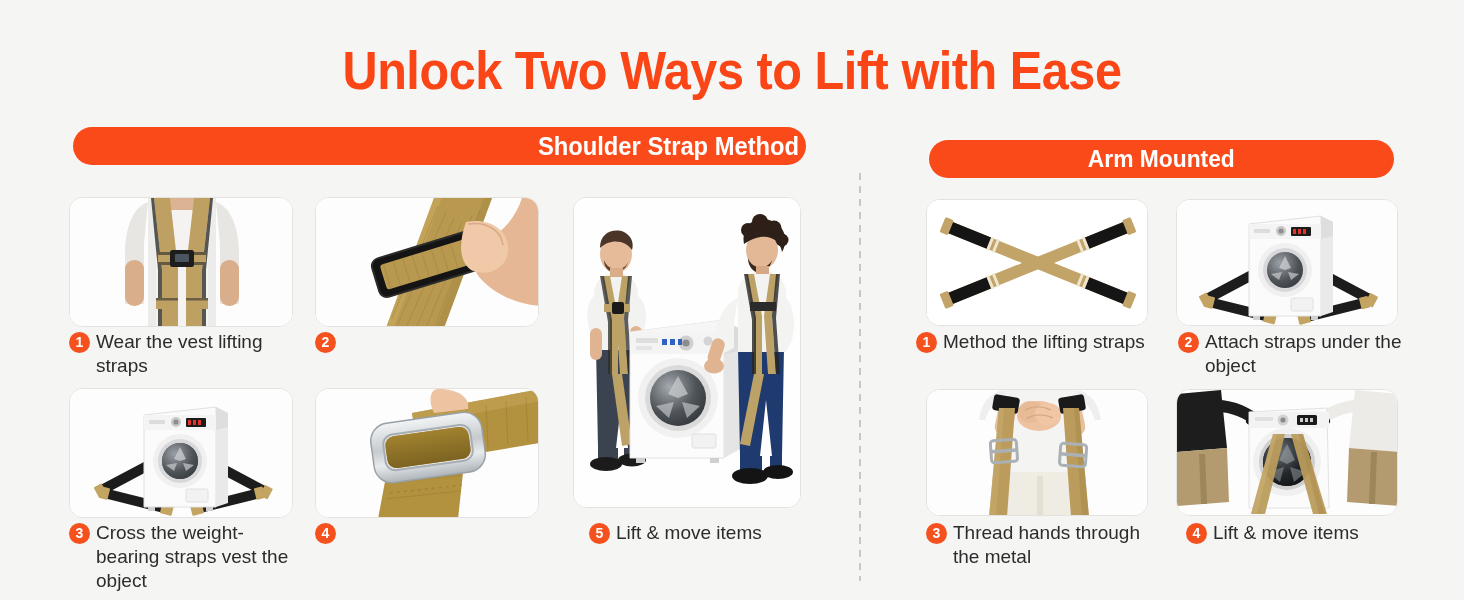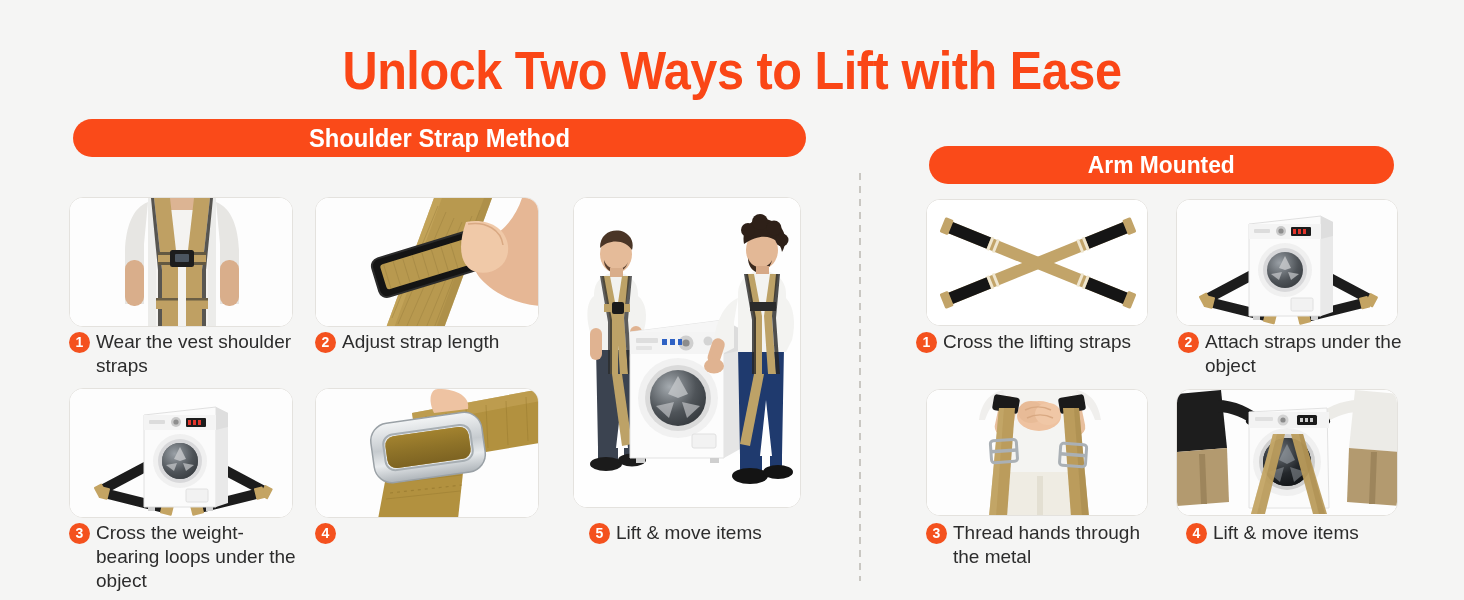--- a/index.html
+++ b/index.html
@@ -25,22 +25,22 @@
 
   
   .banner {
     position: absolute; height: 38px; border-radius: 19px;
     background: #fa4a19;
     display: flex; align-items: center; justify-content: center;
     color: #ffffff; font-weight: 700;
     font-family: "Liberation Sans Narrow", "Liberation Sans", sans-serif;
     white-space: nowrap;
   }
-  #banner-left  { left: 73px;  top: 119px; width: 733px; font-size: 25px; }
-  #banner-right { left: 929px; top: 146px; width: 465px; font-size: 24px; }
+  #banner-left  { left: 73px;  top: 127px; width: 733px; font-size: 25px; justify-content: flex-end; }
+  #banner-right { left: 929px; top: 140px; width: 465px; font-size: 24px; }
   #banner-left .btxt  { transform: scaleX(0.95); }
   #banner-right .btxt { transform: scaleX(0.95); }
 
   
   .divider {
     position: absolute; left: 859px; top: 173px;
     width: 2px; height: 408px;
     background-image: linear-gradient(to bottom, #c9c7c2 0 7px, rgba(0,0,0,0) 7px 13px);
     background-size: 2px 13px;
   }
@@ -120,21 +120,21 @@
 
         <rect x="86" y="100" width="22" height="11" fill="#bfa063"></rect>
         <rect x="116" y="100" width="22" height="11" fill="#bfa063"></rect>
         <rect x="86" y="100" width="22" height="2.5" fill="#3c3a35" opacity=".65"></rect>
         <rect x="116" y="100" width="22" height="2.5" fill="#3c3a35" opacity=".65"></rect>
       </svg>
     </div>
   </div>
   <div class="caption" style="left:69px; top:330px; width:228px;">
     <span class="num">1</span>
-    <span class="ctext">Wear the vest shoulder straps</span>
+    <span class="ctext">Wear the vest lifting straps</span>
   </div>
 
   <div class="card" style="left:315px; top:197px; width:224px; height:130px;">
     <div class="photo">
       <svg viewBox="0 0 224 130" width="224" height="130">
         <rect width="224" height="130" fill="#fdfdfd"></rect>
 
         <path d="M70 130 L 118 0 L 176 0 L 128 130 Z" fill="#b8994f"></path>
         <path d="M70 130 L 118 0 L 126 0 L 78 130 Z" fill="#c6a75d" opacity=".7"></path>
         <path d="M120 130 L 168 0 L 176 0 L 128 130 Z" fill="#a78a46" opacity=".6"></path>
@@ -166,21 +166,20 @@
         </g>
 
         <path d="M224 0 L 224 108 C 200 106 178 96 164 80 C 152 66 156 46 172 40 C 188 34 200 18 206 0 Z" fill="#e6b795"></path>
         <path d="M150 24 C 172 20 190 30 192 48 C 194 66 178 78 160 74 C 146 70 140 52 150 24 Z" fill="#f0c9a8"></path>
         <path d="M152 26 C 170 23 185 32 187 47" fill="none" stroke="#d9a983" stroke-width="1.5"></path>
       </svg>
     </div>
   </div>
   <div class="caption" style="left:315px; top:330px; width:232px;">
     <span class="num">2</span>
-    <span class="ctext">Adjust strap length</span>
   </div>
 
   <div class="card" style="left:69px; top:388px; width:224px; height:130px;">
     <div class="photo">
       <svg viewBox="0 0 224 130" width="224" height="130">
         <rect width="224" height="130" fill="#fdfdfd"></rect>
 
         <g>
           <g transform="rotate(-28 60 86)">
             <rect x="26" y="81" width="70" height="10" rx="1" fill="#1c1c1c"></rect>
@@ -234,21 +233,21 @@
 
         <rect x="116" y="100" width="22" height="13" rx="1.5" fill="#f2f2f2" stroke="#e0e0e0"></rect>
 
         <rect x="78" y="118" width="7" height="4" fill="#d0d0d0"></rect>
         <rect x="136" y="118" width="7" height="4" fill="#d0d0d0"></rect>
       </svg>
     </div>
   </div>
   <div class="caption" style="left:69px; top:521px; width:232px;">
     <span class="num">3</span>
-    <span class="ctext">Cross the weight-bearing loops under the object</span>
+    <span class="ctext">Cross the weight-bearing straps vest the object</span>
   </div>
 
   <div class="card" style="left:315px; top:388px; width:224px; height:130px;">
     <div class="photo">
       <svg viewBox="0 0 224 130" width="224" height="130">
         <rect width="224" height="130" fill="#fdfdfd"></rect>
 
         <path d="M96 24 L 224 0 L 224 54 L 104 74 Z" fill="#b2913f"></path>
         <path d="M96 24 L 224 0 L 224 12 L 98 36 Z" fill="#c3a356" opacity=".65"></path>
         <g stroke="#96792f" stroke-width="1" opacity=".45">
@@ -434,21 +433,21 @@
           <rect x="58" y="56" width="3" height="14" fill="#efe6cf"></rect>
           <rect x="64" y="56" width="3" height="14" fill="#efe6cf"></rect>
           <rect x="155" y="56" width="3" height="14" fill="#efe6cf"></rect>
           <rect x="161" y="56" width="3" height="14" fill="#efe6cf"></rect>
         </g>
       </svg>
     </div>
   </div>
   <div class="caption" style="left:916px; top:330px; width:238px;">
     <span class="num">1</span>
-    <span class="ctext">Cross the lifting straps</span>
+    <span class="ctext">Method the lifting straps</span>
   </div>
 
   <div class="card" style="left:1176px; top:199px; width:222px; height:127px;">
     <div class="photo">
       <svg viewBox="0 0 222 127" width="222" height="127">
         <rect width="222" height="127" fill="#fdfdfd"></rect>
         <g>
           <g transform="rotate(-28 58 84)">
             <rect x="24" y="79" width="68" height="10" rx="1" fill="#1c1c1c"></rect>
             <rect x="20" y="78" width="9" height="12" rx="1" fill="#c4a463"></rect>

